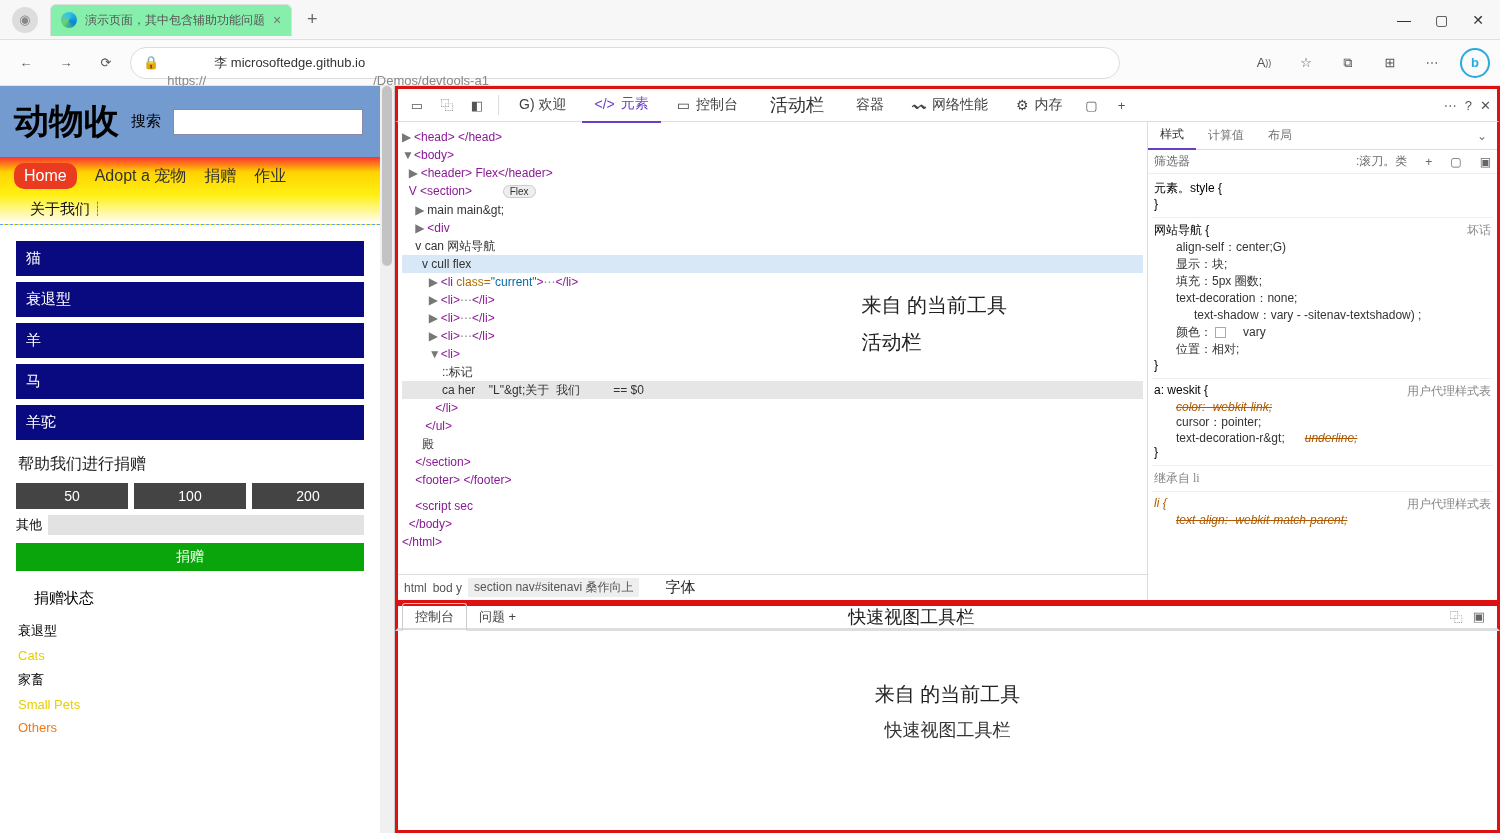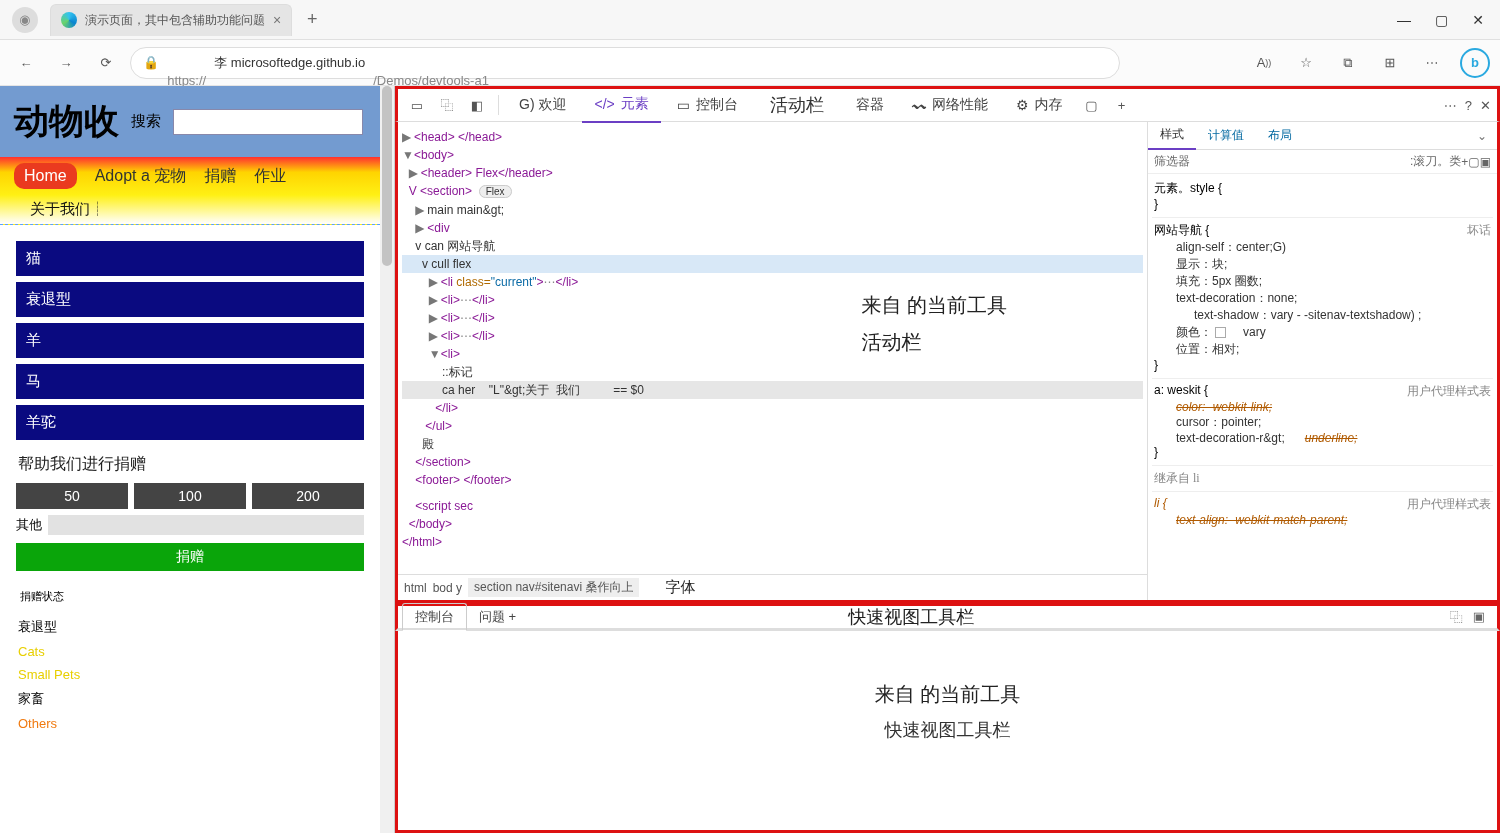--- a/index.html
+++ b/index.html
@@ -1,21 +1,21 @@
 <!DOCTYPE html>
 <html><head>
 <meta charset="utf-8">
 <style>
 * { box-sizing: border-box; margin: 0; padding: 0; font-family: "Segoe UI", Arial, sans-serif; }
 body { width: 1500px; height: 833px; background: #fff; overflow: hidden; font-size: 13px; }
 
 
 .titlebar { height: 40px; display: flex; align-items: center; background: #f7f7f7; border-bottom: 1px solid #e0e0e0; }
 .titlebar .avatar { width: 26px; height: 26px; border-radius: 50%; background: #ddd; margin: 0 12px; display:flex;align-items:center;justify-content:center;color:#888;}
-.tab { height: 32px; background: #e5e5e5; border: 1px solid #ddd; border-bottom: none; border-radius: 6px 6px 0 0; display: flex; align-items: center; padding: 0 10px; gap: 8px; font-size: 12px; color: #555; max-width: 260px; }
+.tab { height: 32px; background: #86efac; border: 1px solid #ddd; border-bottom: none; border-radius: 6px 6px 0 0; display: flex; align-items: center; padding: 0 10px; gap: 8px; font-size: 12px; color: #555; max-width: 260px; }
 .tab .edge-ico { width:16px; height:16px; border-radius:50%; background: conic-gradient(#33c3f0,#0a84d0,#6bd36b,#33c3f0); }
 .tab-close { color:#777; font-size:14px; cursor:pointer;}
 .newtab { width:28px;height:28px;display:flex;align-items:center;justify-content:center;color:#666;margin-left:6px;font-size:18px;}
 .win-controls { margin-left:auto; display:flex; gap:24px; padding:0 16px; color:#333; }
 .win-controls span{font-size:14px;}
 
 .toolbar { height: 46px; display:flex; align-items:center; gap:8px; padding:0 10px; background:#fbfbfb; border-bottom:1px solid #e5e5e5;}
 .nav-btn { width:32px;height:32px;display:flex;align-items:center;justify-content:center;color:#555;border-radius:4px;}
 .urlbar { flex:0 0 auto; width: 990px; height:32px; border:1px solid #ddd; border-radius:16px; display:flex; align-items:center; padding:0 12px; gap:8px; color:#666; background:#fff;}
 .urlbar .lock{color:#888;}
@@ -40,21 +40,21 @@
 .page-nav .home{background:#ea3a1f;color:#fff;padding:4px 10px;border-radius:10px;}
 .page-subnav{background:linear-gradient(#fff014,#ffffff);height:30px;display:flex;align-items:center;padding:0 30px;font-size:15px;color:#111;border-bottom:1px dashed #5aa0ff;}
 .sidebar{padding:16px;}
 .sidebar .item{background:#0a0a80;color:#fff;padding:8px 10px;margin-bottom:6px;font-size:15px;}
 .donate-h{font-size:16px;margin:14px 2px 8px;color:#222;}
 .don-btns{display:flex;gap:6px;}
 .don-btns .b{flex:1;background:#444;color:#fff;text-align:center;padding:5px 0;font-size:14px;}
 .other-row{display:flex;align-items:center;gap:6px;margin-top:6px;}
 .other-bar{flex:1;height:20px;background:#e2e2e2;}
 .donate-go{background:#0aa50a;color:#fff;text-align:center;padding:5px 0;margin-top:8px;font-size:14px;}
-.status-h{font-size:11px;margin:18px 4px 10px;}
+.status-h{font-size:15px;margin:18px 18px 10px;}
 .statuses .s{padding:4px 2px;font-size:13px;}
 .y{color:#e8cf00;}
 .o{color:#f07a10;}
 
 
 .devtools{flex:1;display:flex;flex-direction:column;position:relative;}
 .red-box{border:3px solid #d11;}
 .dt-tabs{height:36px;background:#fff;display:flex;align-items:center;gap:4px;padding:0 6px;border-bottom:1px solid #ddd;}
 .dt-ico{width:26px;height:26px;display:flex;align-items:center;justify-content:center;color:#555;}
 .dt-tab{padding:0 12px;height:36px;display:flex;align-items:center;gap:6px;font-size:14px;color:#444;white-space:nowrap;}
@@ -73,25 +73,25 @@
 .tri{color:#777;display:inline-block;width:12px;}
 .hlrow{background:#d8e8f7;}
 .hlanchor{background:#e6e6e6;}
 .central-annot{position:absolute;right:140px;top:170px;font-size:20px;color:#222;text-align:left;}
 .breadcrumb{height:26px;border-top:1px solid #ddd;display:flex;align-items:center;font-family:Consolas,monospace;font-size:12px;color:#555;padding:0 6px;gap:6px;}
 .bc-sel{background:#eee;padding:1px 6px;}
 .bc-annot{margin-left:20px;font-size:15px;font-family:"Segoe UI";color:#222;}
 
 .styles{width:350px;border-left:1px solid #ddd;display:flex;flex-direction:column;font-size:12px;}
 .styles-tabs{height:28px;display:flex;align-items:center;border-bottom:1px solid #ddd;}
-.styles-tabs .st{padding:0 12px;height:28px;display:flex;align-items:center;color:#0369a1;}
+.styles-tabs .st{padding:0 12px;height:28px;display:flex;align-items:center;color:#737373;}
 .styles-tabs .st.active{border-bottom:2px solid #6b3fc4;color:#333;}
 .styles-tabs .grow{flex:1;}
 .styles-tabs .chev{padding:0 10px;color:#777;}
-.filter-row{display:flex;align-items:center;border-bottom:1px solid #eee;padding:3px 6px;gap:0;}
+.filter-row{display:flex;align-items:center;border-bottom:1px solid #eee;padding:3px 6px;gap:18px;}
 .filter-row .lbl{color:#666;}
 .filter-row .hov{color:#666;}
 .filter-row .grow{flex:1;}
 .filter-row .fi{color:#666;}
 .rules{flex:1;overflow:hidden;padding:2px 4px;font-family:Consolas,monospace;}
 .rule-block{border-bottom:1px solid #eee;padding:4px 2px 6px;}
 .rule-head{display:flex;}
 .rule-head .src{margin-left:auto;color:#888;font-family:"Segoe UI";}
 .prop{padding-left:22px;color:#333;}
 .strike{text-decoration:line-through;color:#999;}
@@ -187,22 +187,22 @@
         <div class="other-row">
           <span>其他</span>
           <div class="other-bar"></div>
         </div>
         <div class="donate-go">捐赠</div>
 
         <div class="status-h">捐赠状态</div>
         <div class="statuses">
           <div class="s">衰退型</div>
           <div class="s y">Cats</div>
+          <div class="s">家畜</div>
           <div class="s y">Small Pets</div>
-          <div class="s">家畜</div>
           <div class="s o">Others</div>
         </div>
       </div>
     </div>
     <div class="page-scroll">
         <div class="thumb"></div>
       </div>
   </div>
 
   <div class="devtools">
@@ -244,21 +244,21 @@
         <span>✕</span>
       </div>
     </div>
 
     <div class="dt-body red-box" style="border-top:none;">
       <div style="flex:1;display:flex;flex-direction:column;">
         <div class="domtree">
 <div class="row"><span class="tri">▶</span><span class="tag">&lt;head&gt; &lt;/head&gt;</span></div>
 <div class="row"><span class="tri">▼</span><span class="tag">&lt;body&gt;</span></div>
 <div class="row">  <span class="tri">▶</span><span class="tag">&lt;header&gt; Flex&lt;/header&gt;</span></div>
-<div class="row">  <span class="tag">V &lt;section&gt;</span>  <span style="background:#eee;border:1px solid #ccc;border-radius:8px;padding:0 6px;font-size:10px;">Flex</span></div>
+<div class="row">  <span class="tag">V &lt;section&gt;</span>  <span style="background:#eee;border:1px solid #ccc;border-radius:8px;padding:0 6px;font-size:10px;margin-left:24px;">Flex</span></div>
 <div class="row">    <span class="tri">▶</span><span>main main&amp;gt;</span></div>
 <div class="row">    <span class="tri">▶</span><span class="tag">&lt;div</span></div>
 <div class="row">    <span>v can 网站导航</span></div>
 <div class="row hlrow">      <span>v cull flex</span></div>
 <div class="row">        <span class="tri">▶</span><span class="tag">&lt;li </span><span class="attr">class=</span><span class="val">"current"</span><span class="tag">&gt;</span><span class="sel">⋯</span><span class="tag">&lt;/li&gt;</span></div>
 <div class="row">        <span class="tri">▶</span><span class="tag">&lt;li&gt;</span><span class="sel">⋯</span><span class="tag">&lt;/li&gt;</span></div>
 <div class="row">        <span class="tri">▶</span><span class="tag">&lt;li&gt;</span><span class="sel">⋯</span><span class="tag">&lt;/li&gt;</span></div>
 <div class="row">        <span class="tri">▶</span><span class="tag">&lt;li&gt;</span><span class="sel">⋯</span><span class="tag">&lt;/li&gt;</span></div>
 <div class="row">        <span class="tri">▼</span><span class="tag">&lt;li&gt;</span></div>
 <div class="row">            <span>::标记</span></div>

